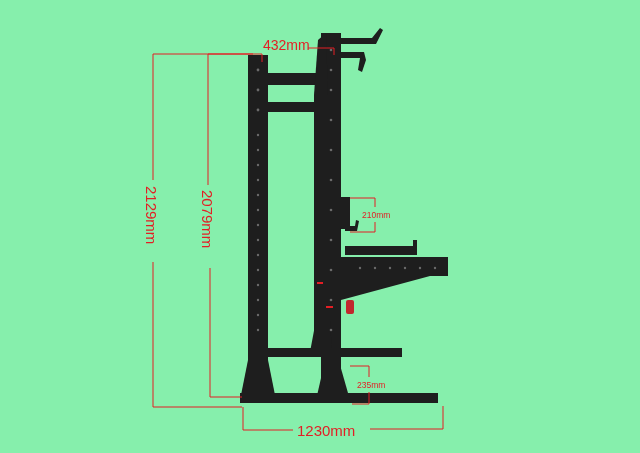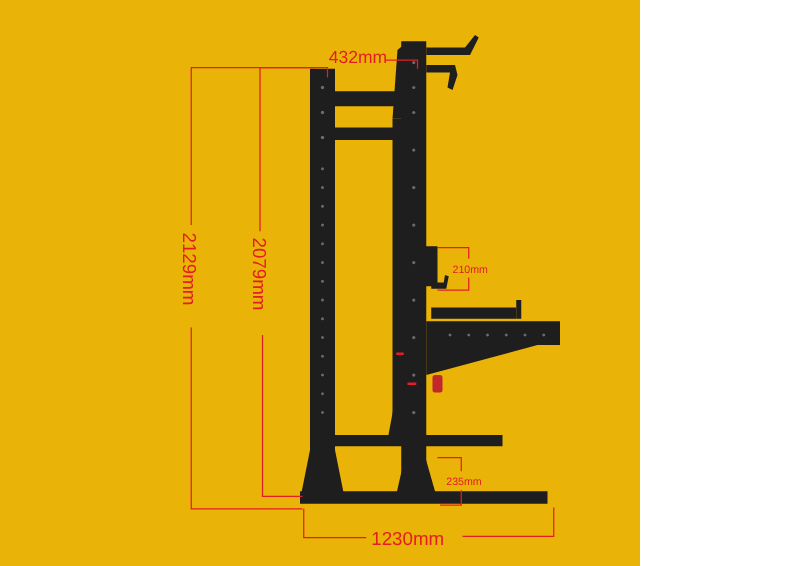--- a/index.html
+++ b/index.html
@@ -1,16 +1,16 @@
 <!DOCTYPE html>
 <html><head>
 <meta charset="utf-8">
 <style>
   html,body{margin:0;padding:0;background:#fff;}
-  #stage{position:relative;width:512px;height:453px;overflow:hidden;background:#eab308;font-family:"Liberation Sans",sans-serif;}
+  #stage{position:relative;width:640px;height:453px;overflow:hidden;background:#86efac;font-family:"Liberation Sans",sans-serif;}
   svg{position:absolute;left:0;top:0;}
   .dim{fill:#e31e24;font-family:"Liberation Sans",sans-serif;}
 </style>
 </head>
 <body>
 
 <div id="stage">
 <svg width="640" height="453" viewBox="0 0 640 453">
 
   <g fill="#1e1e1e">

